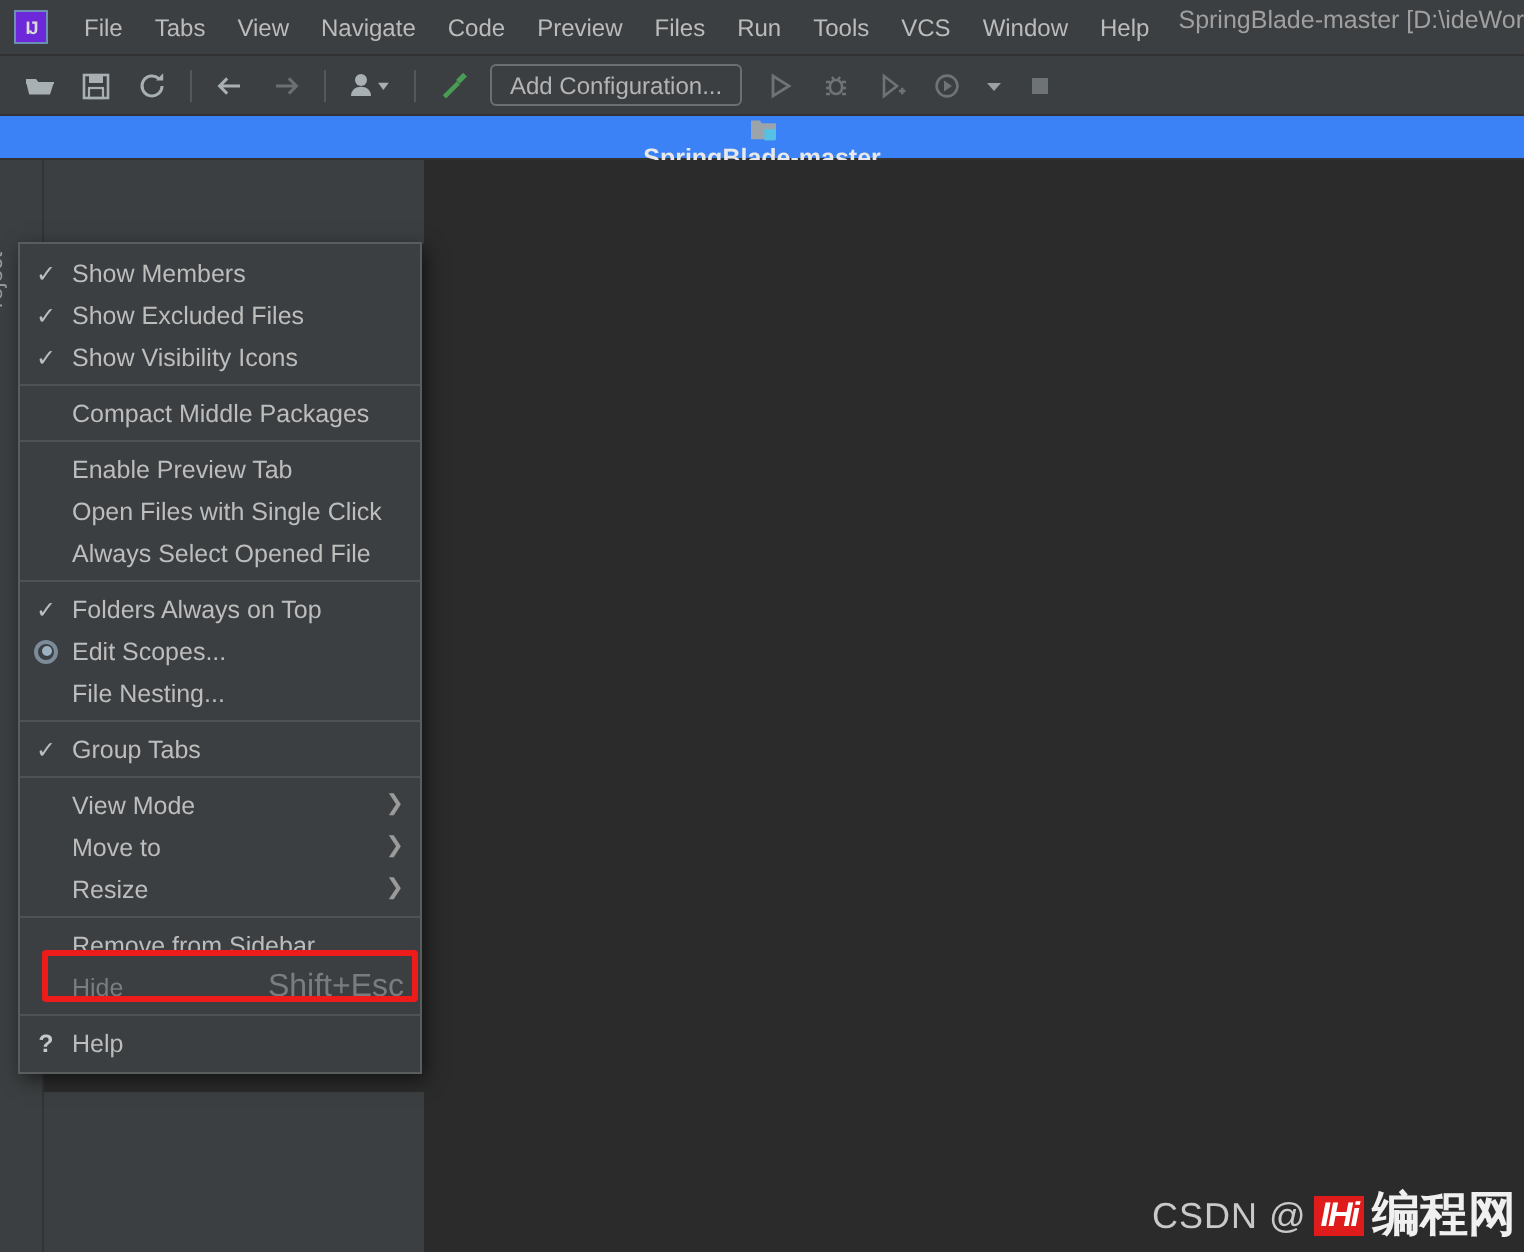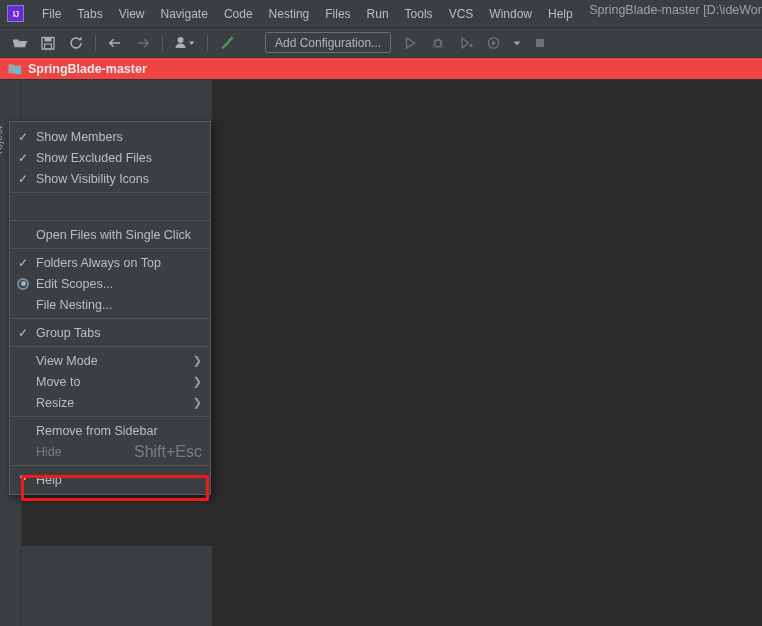--- a/index.html
+++ b/index.html
@@ -76,32 +76,33 @@
   }
   .tb-spacer { width: 6px; flex: 0 0 auto; }
   .addconfig {
     height: 21px;
     border: 1px solid #6b6f71;
     border-radius: 3px;
     color: #b4b4b4;
     font-size: 12px;
     padding: 0 9px;
     display: flex; align-items: center;
-    margin: 0 5px 0 24px;
+    margin: 0 5px 0 4px;
     white-space: nowrap;
     flex: 0 0 auto;
   }
 
   
   .projheader {
     position: absolute; left: 0; top: 58px;
     width: 762px; height: 22px;
-    background: #ef4444;
+    background: #3b82f6;
     display: flex; align-items: center;
     border-bottom: 1px solid #323232;
+    flex-direction: column;
   }
   .projheader .folder-ic { margin-left: 8px; margin-right: 6px; flex: 0 0 auto; display:flex; }
   .projheader .ptitle {
     color: #e8e8e8;
     font-size: 12.5px;
     font-weight: bold;
     white-space: nowrap;
   }
 
   
@@ -252,21 +253,21 @@
 
 <div id="app">
 
   <div class="menubar">
     <div class="ij-logo">IJ</div>
     <div class="menubar-item">File</div>
     <div class="menubar-item">Tabs</div>
     <div class="menubar-item">View</div>
     <div class="menubar-item">Navigate</div>
     <div class="menubar-item">Code</div>
-    <div class="menubar-item">Nesting</div>
+    <div class="menubar-item">Preview</div>
     <div class="menubar-item">Files</div>
     <div class="menubar-item">Run</div>
     <div class="menubar-item">Tools</div>
     <div class="menubar-item">VCS</div>
     <div class="menubar-item">Window</div>
     <div class="menubar-item">Help</div>
     <div class="window-title">SpringBlade-master [D:\ideWor</div>
   </div>
 
   <div class="toolbar">
@@ -407,27 +408,36 @@
       <span class="gutter">
           <span class="check">✓</span>
         </span>
       <span>Show Visibility Icons</span>
     </div>
 
     <div class="msep"></div>
 
     <div class="mi">
       <span class="gutter"></span>
-    </div>
-
-    <div class="msep"></div>
-
+      <span>Compact Middle Packages</span>
+    </div>
+
+    <div class="msep"></div>
+
+    <div class="mi">
+      <span class="gutter"></span>
+      <span>Enable Preview Tab</span>
+    </div>
     <div class="mi">
       <span class="gutter"></span>
       <span>Open Files with Single Click</span>
+    </div>
+    <div class="mi">
+      <span class="gutter"></span>
+      <span>Always Select Opened File</span>
     </div>
 
     <div class="msep"></div>
 
     <div class="mi">
       <span class="gutter">
           <span class="check">✓</span>
         </span>
       <span>Folders Always on Top</span>
     </div>
@@ -488,14 +498,19 @@
     <div class="mi">
       <span class="gutter">
           <span class="qmark">?</span>
         </span>
       <span>Help</span>
     </div>
 
     <div class="redbox"></div>
   </div>
 
+  <div class="watermark">
+    <span class="csdn">CSDN @</span>
+    <span class="logo-box">IHi</span>
+    <span class="cn">编程网</span>
+  </div>
 
 </div>
 
 </body></html>

